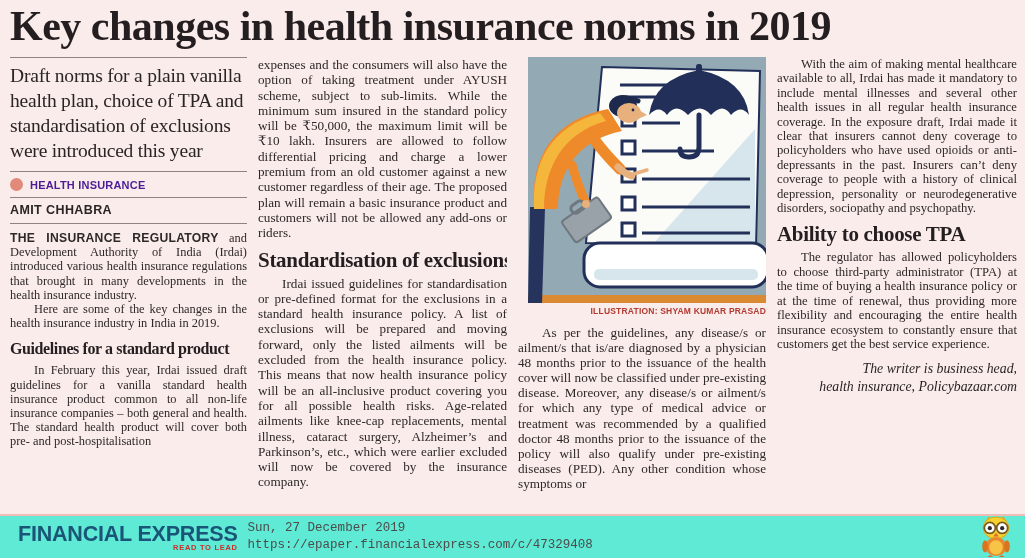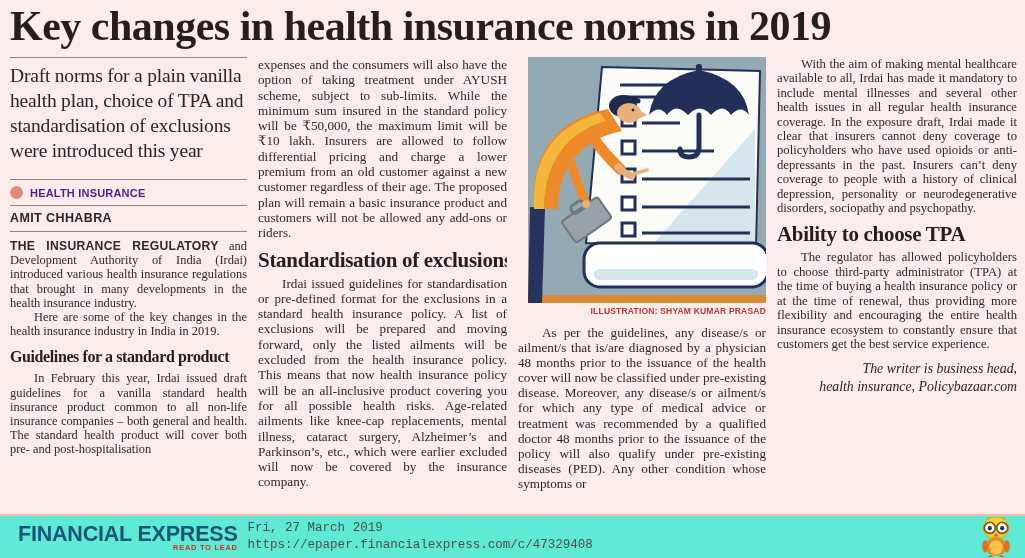--- a/index.html
+++ b/index.html
@@ -16,21 +16,21 @@
     font-weight:700; font-size:42px; line-height:47px; letter-spacing:-0.5px;
     color:#241e20; white-space:nowrap;
   }
   .cols { display:flex; justify-content:space-between; margin-top:7px; height:456px; }
   .col { overflow:hidden; }
   .col1 { width:237px; } .col2 { width:249px; } .col3 { width:248px; } .col4 { width:240px; }
 
   .rule { border:0; border-top:1px solid #8d8384; margin:0; }
   .standfirst {
     font-size:19.5px; line-height:25px; color:#2a2425;
-    margin:5px 0 16px; letter-spacing:-0.2px;
+    margin:5px 0 8px; letter-spacing:-0.2px;
   }
   .section-row { display:flex; align-items:center; gap:7px; padding:6px 0; }
   .dot { width:13px; height:13px; border-radius:50%; flex:0 0 13px; }
   .section-label {
     font-family:"Liberation Sans","DejaVu Sans",sans-serif;
     font-weight:700; font-size:11px; letter-spacing:0.2px; color:#4c1d95;
   }
   .byline {
     font-family:"Liberation Sans","DejaVu Sans",sans-serif;
     font-weight:700; font-size:12.5px; letter-spacing:0.4px; color:#2a2425;
@@ -197,21 +197,21 @@
 
     </div>
   </div>
 
   <div class="footer">
     <div class="logo">
       <div class="logo-name">FINANCIAL EXPRESS</div>
       <div class="logo-tag">READ TO LEAD</div>
     </div>
     <div class="meta">
-      <div>Fri, 27 March 2019</div>
+      <div>Sun, 27 December 2019</div>
       <div class="url">https://epaper.financialexpress.com/c/47329408</div>
     </div>
     <svg class="owl" viewBox="0 0 40 44" xmlns="http://www.w3.org/2000/svg">
       <polygon points="8,7 13,1 15,9" fill="#e9a41f"></polygon>
       <polygon points="32,7 27,1 25,9" fill="#e9a41f"></polygon>
       <ellipse cx="20" cy="13.5" rx="13.5" ry="11.5" fill="#f7d22e" stroke="#d9a91c" stroke-width="1"></ellipse>
       <ellipse cx="20" cy="33" rx="11" ry="10" fill="#e8882e"></ellipse>
       <ellipse cx="8.5" cy="33" rx="3" ry="6.5" fill="#d9741f"></ellipse>
       <ellipse cx="31.5" cy="33" rx="3" ry="6.5" fill="#d9741f"></ellipse>
       <ellipse cx="20" cy="34" rx="7" ry="7.5" fill="#f7c447"></ellipse>

